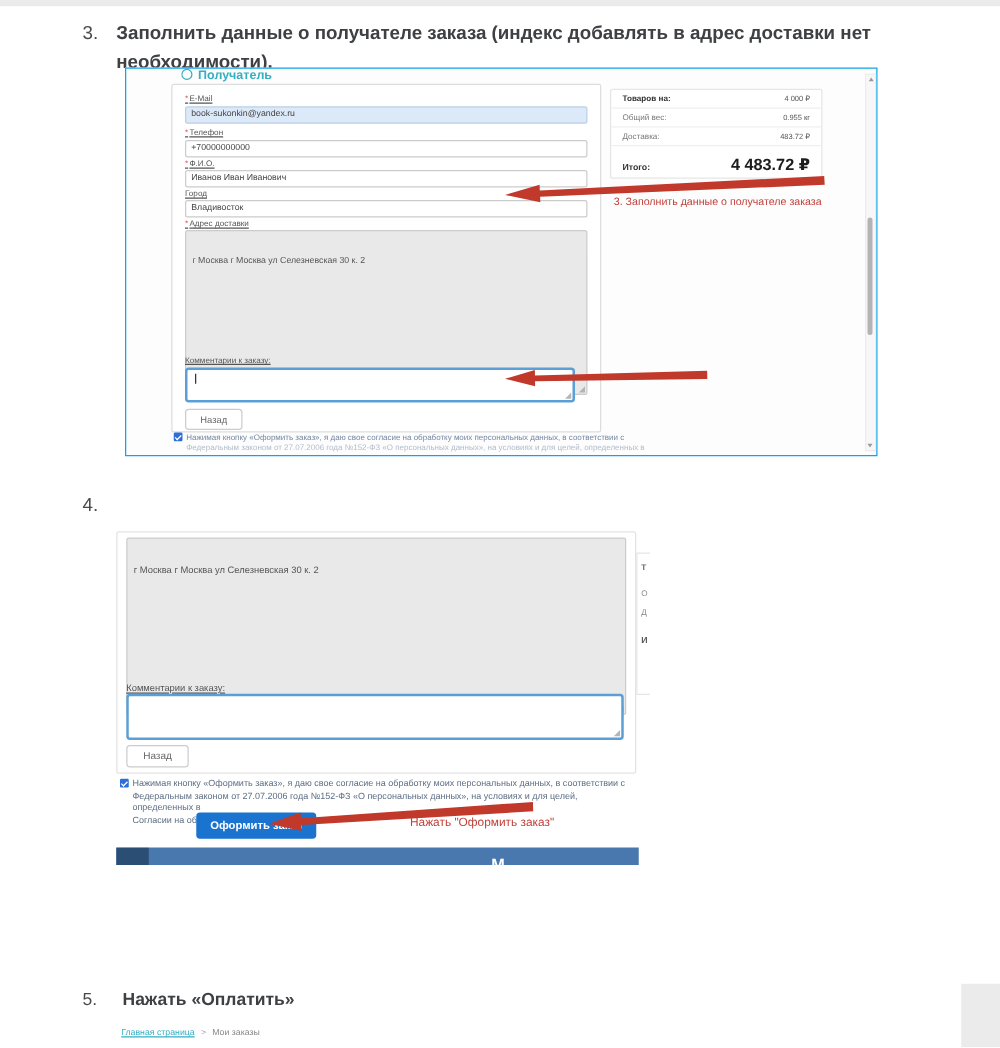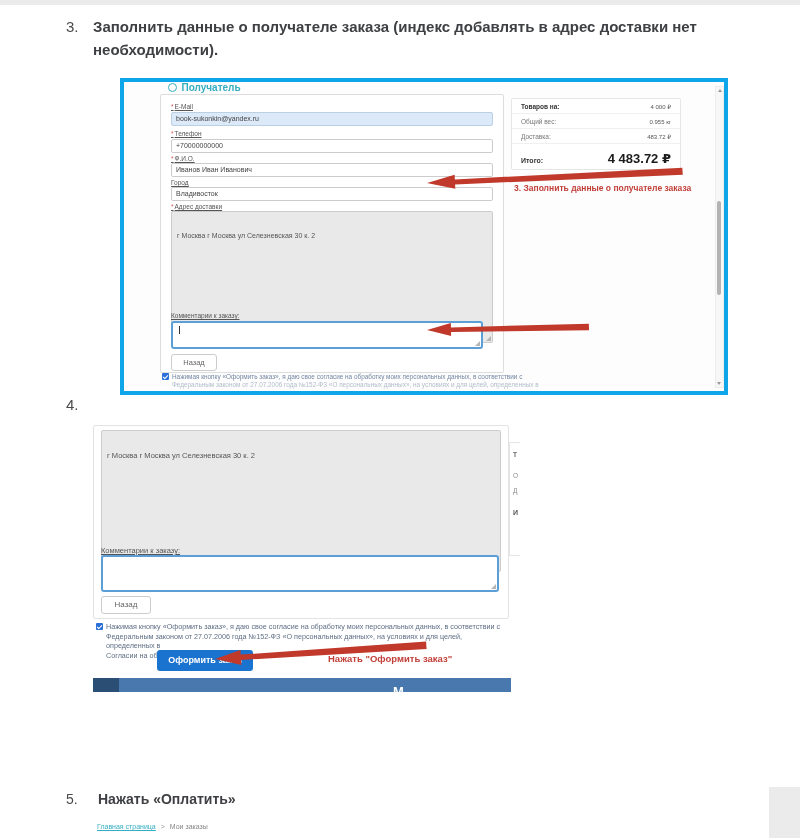--- a/index.html
+++ b/index.html
@@ -27,21 +27,21 @@
   .btn-back{position:absolute;background:#fff;border:1px solid #ccc;border-radius:3px;
         color:#666;font-size:7.5px;text-align:center;}
   .btn-primary{position:absolute;background:#1a73cf;border-radius:3px;color:#fff;
         font-size:9px;font-weight:600;text-align:center;margin-left:44px;}
   .consent{font-size:7.2px;line-height:9.6px;color:#5e6e84;}
   .consent-s1{font-size:6.4px;line-height:8px;color:#7487a2;}
   .chk{display:inline-block;width:7px;height:7px;background:#2d6fd9;border-radius:1px;
        vertical-align:-1px;margin-right:3px;position:relative;}
   .chk::after{content:"";position:absolute;left:2px;top:0.5px;width:2px;height:4px;
        border:solid #fff;border-width:0 1.2px 1.2px 0;transform:rotate(45deg);}
-  .ann{color:#c2403a;font-weight:700;}
+  .ann{color:#c2403a;font-weight:400;}
   .arrow{color:#c0392b;}
   .srow{display:flex;justify-content:space-between;align-items:baseline;
         padding:4px 9px 3px 9px;border-bottom:1px solid #f0f0f0;}
   .srow .sl{font-size:6.5px;color:#777;}
   .srow .sl.b{font-weight:bold;color:#333;}
   .srow .sv{font-size:6px;color:#555;}
   .teal{color:#35aec2;}
   .cursorbar{position:absolute;left:6px;top:3px;width:1px;height:8px;background:#333;}
   .chrome{background:#ebebeb;}
   .scrolltrack{position:absolute;background:#f7f7f7;border:1px solid #ededed;}
@@ -57,21 +57,21 @@
 <div id="page">
 
   <div class="abs chrome" style="left:0;top:0;width:800px;height:5px;"></div>
   <div class="abs chrome" style="left:769px;top:787px;width:31px;height:51px;"></div>
 
   <div class="abs step" style="left:66px;top:15px;width:660px;font-size:15px;line-height:23px;">
     <span class="num" style="width:27px;">3.</span>
     <span class="txt" style="width:625px;">Заполнить данные о получателе заказа (индекс добавлять в адрес доставки нет необходимости).</span>
   </div>
 
-  <div class="abs shot" style="left:100px;top:78px;width:600px;height:309px;border:4px solid #0ea5e9;margin-left:20px;">
+  <div class="abs shot" style="left:100px;top:54px;width:600px;height:309px;border:1px solid #0ea5e9;">
 
     <div class="abs" style="left:44px;top:0;width:150px;height:11px;overflow:hidden;">
       <div style="margin-top:-5px;white-space:nowrap;">
         <span style="display:inline-block;width:7px;height:7px;border:1.2px solid #35aec2;border-radius:50%;vertical-align:-1px;"></span>
         <span class="teal" style="font-size:10px;font-weight:600;">Получатель</span>
       </div>
     </div>
 
     <div class="card" style="left:36px;top:12px;width:342px;height:277px;">
 

